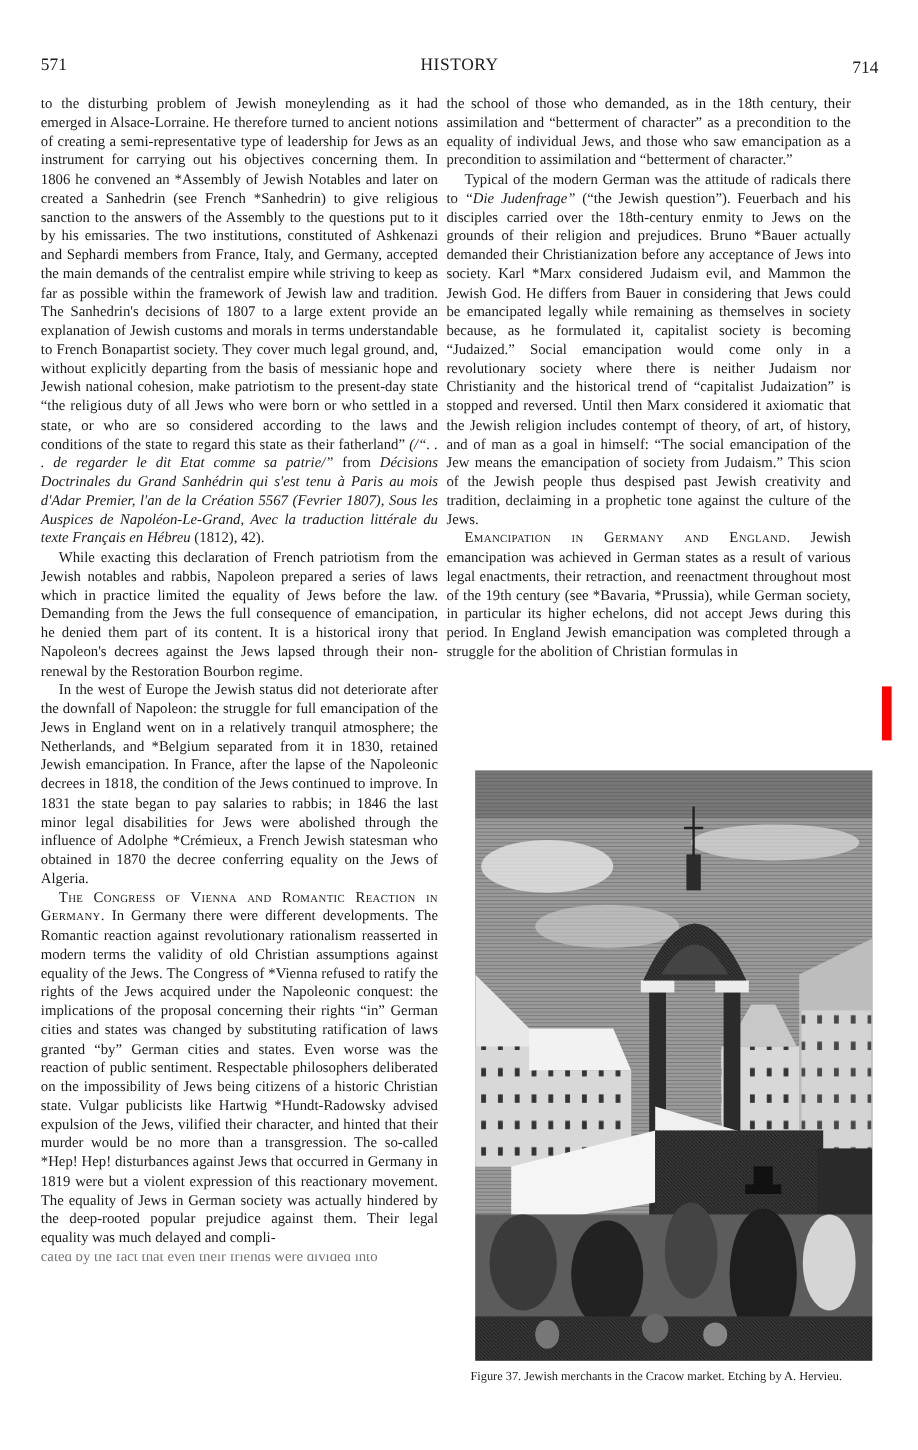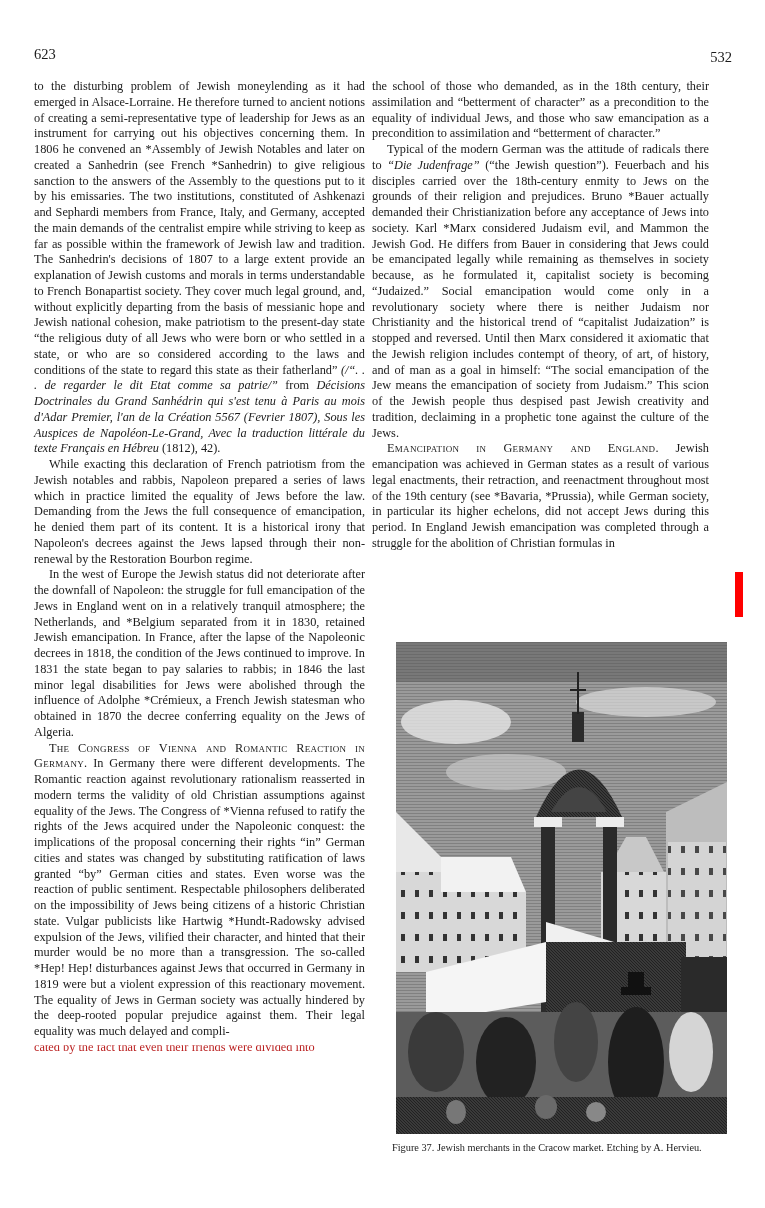--- a/index.html
+++ b/index.html
@@ -46,21 +46,21 @@
       margin: 0;
       text-indent: 15px;
     }
     .column p.no-indent { text-indent: 0; }
     .column em { font-style: italic; }
     .smallcaps {
       font-variant: small-caps;
       letter-spacing: 0.3px;
     }
     .last-line-fade {
-      color: #b91c1c;
+      color: #737373;
       clip-path: inset(35% 0 0 0);
     }
     .figure {
       position: absolute;
       left: 396px;
       top: 642px;
       width: 331px;
       height: 492px;
       overflow: hidden;
       background: #8a8a8a;
@@ -82,22 +82,23 @@
       top: 572px;
       width: 8px;
       height: 45px;
       background: #ff0000;
     }
   </style>
 </head>
 <body>
 
 <div class="running-head">
-  <span class="page-num-left">623</span>
-  <span class="page-num-right">532</span>
+  <span class="page-num-left">571</span>
+  <span class="head-title">HISTORY</span>
+  <span class="page-num-right">714</span>
 </div>
 
 <div class="column col-left">
   <p class="no-indent"><span>to the disturbing problem of Jewish moneylending as it had emerged in Alsace-Lorraine. He therefore turned to ancient notions of creating a semi-representative type of leadership for Jews as an instrument for carrying out his objectives concerning them. In 1806 he convened an *Assembly of Jewish Notables and later on created a Sanhedrin (see French *Sanhedrin) to give religious sanction to the answers of the Assembly to the questions put to it by his emissaries. The two institutions, constituted of Ashkenazi and Sephardi members from France, Italy, and Germany, accepted the main demands of the centralist empire while striving to keep as far as possible within the framework of Jewish law and tradition. The Sanhedrin's decisions of 1807 to a large extent provide an explanation of Jewish customs and morals in terms understandable to French Bonapartist society. They cover much legal ground, and, without explicitly departing from the basis of messianic hope and Jewish national cohesion, make patriotism to the present-day state “the religious duty of all Jews who were born or who settled in a state, or who are so considered according to the laws and conditions of the state to regard this state as their fatherland” </span><em>(/“. . . de regarder le dit Etat comme sa patrie/”</em><span> from </span><em>Décisions Doctrinales du Grand Sanhédrin qui s'est tenu à Paris au mois d'Adar Premier, l'an de la Création 5567 (Fevrier 1807), Sous les Auspices de Napoléon-Le-Grand, Avec la traduction littérale du texte Français en Hébreu</em><span> (1812), 42).</span></p>
   <p>While exacting this declaration of French patriotism from the Jewish notables and rabbis, Napoleon prepared a series of laws which in practice limited the equality of Jews before the law. Demanding from the Jews the full consequence of emancipation, he denied them part of its content. It is a historical irony that Napoleon's decrees against the Jews lapsed through their non-renewal by the Restoration Bourbon regime.</p>
   <p>In the west of Europe the Jewish status did not deteriorate after the downfall of Napoleon: the struggle for full emancipation of the Jews in England went on in a relatively tranquil atmosphere; the Netherlands, and *Belgium separated from it in 1830, retained Jewish emancipation. In France, after the lapse of the Napoleonic decrees in 1818, the condition of the Jews continued to improve. In 1831 the state began to pay salaries to rabbis; in 1846 the last minor legal disabilities for Jews were abolished through the influence of Adolphe *Crémieux, a French Jewish statesman who obtained in 1870 the decree conferring equality on the Jews of Algeria.</p>
   <p><span class="smallcaps">The Congress of Vienna and Romantic Reaction in Germany.</span><span> In Germany there were different developments. The Romantic reaction against revolutionary rationalism reasserted in modern terms the validity of old Christian assumptions against equality of the Jews. The Congress of *Vienna refused to ratify the rights of the Jews acquired under the Napoleonic conquest: the implications of the proposal concerning their rights “in” German cities and states was changed by substituting ratification of laws granted “by” German cities and states. Even worse was the reaction of public sentiment. Respectable philosophers deliberated on the impossibility of Jews being citizens of a historic Christian state. Vulgar publicists like Hartwig *Hundt-Radowsky advised expulsion of the Jews, vilified their character, and hinted that their murder would be no more than a transgression. The so-called *Hep! Hep! disturbances against Jews that occurred in Germany in 1819 were but a violent expression of this reactionary movement. The equality of Jews in German society was actually hindered by the deep-rooted popular prejudice against them. Their legal equality was much delayed and compli-</span></p>
   <p class="no-indent last-line-fade">cated by the fact that even their friends were divided into</p>
 </div>
 

